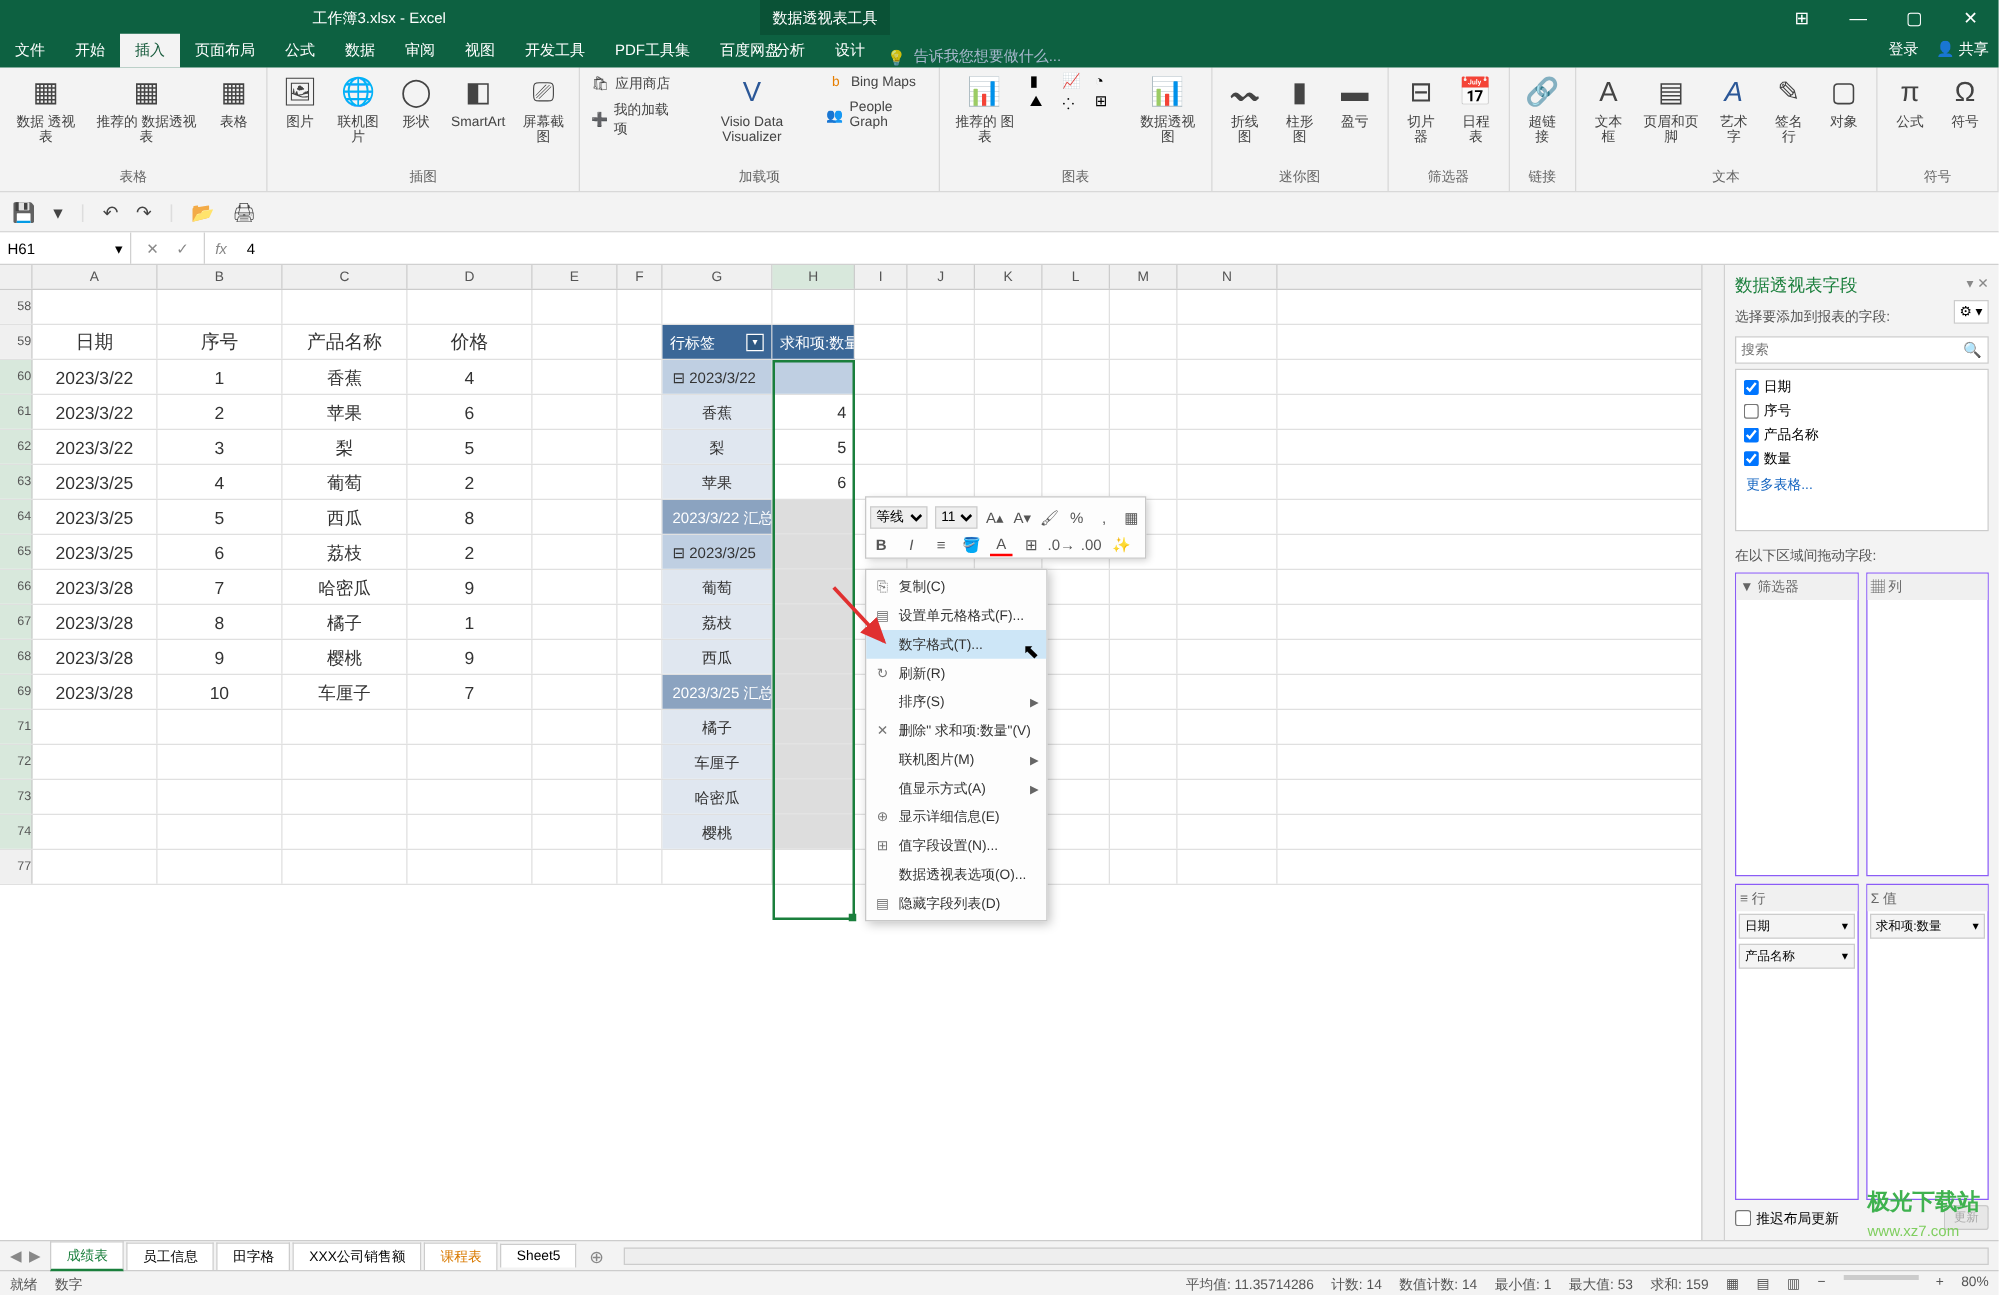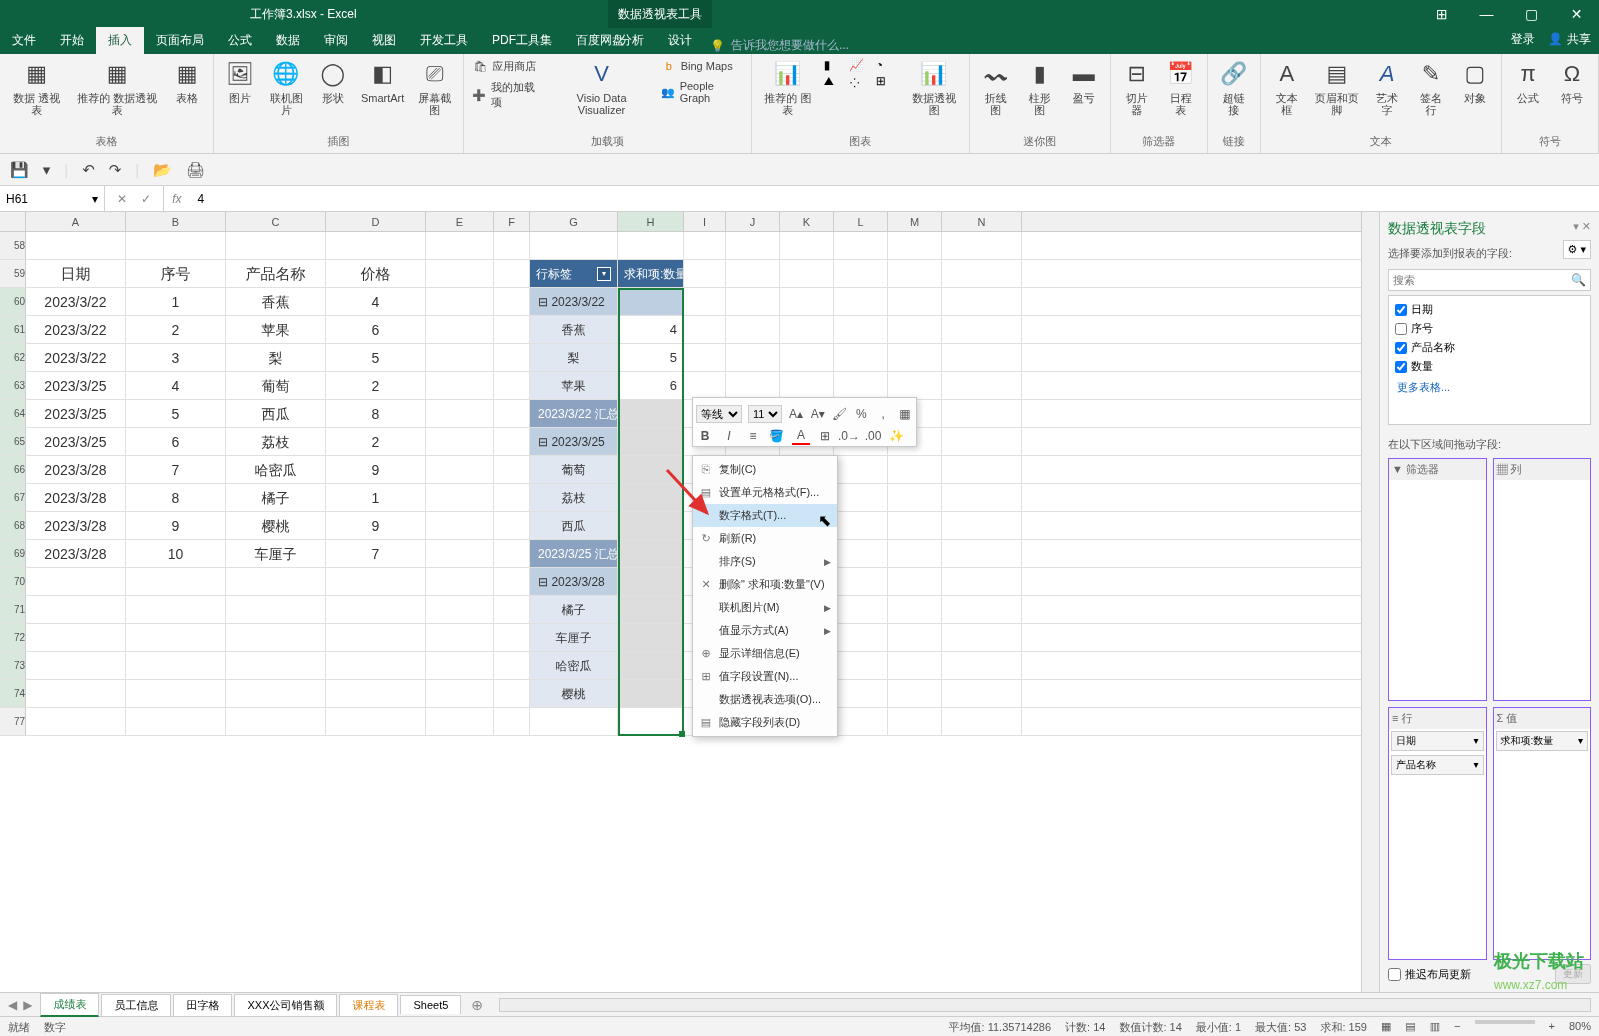--- a/index.html
+++ b/index.html
@@ -563,37 +563,20 @@
           <div class="cell pivot-sub" style="width: 88px;">2023/3/25 汇总</div>
           <div class="cell pivot-sub shade" style="width: 66px;"></div>
           <div class="cell " style="width: 42px;"></div>
           <div class="cell " style="width: 54px;"></div>
           <div class="cell " style="width: 54px;"></div>
           <div class="cell " style="width: 54px;"></div>
           <div class="cell " style="width: 54px;"></div>
           <div class="cell " style="width: 80px;"></div>
         </div>
         <div class="row">
-          <div class="rh sel">70</div>
-          <div class="cell " style="width: 100px;"></div>
-          <div class="cell " style="width: 100px;"></div>
-          <div class="cell " style="width: 100px;"></div>
-          <div class="cell " style="width: 100px;"></div>
-          <div class="cell " style="width: 68px;"></div>
-          <div class="cell " style="width: 36px;"></div>
-          <div class="cell pivot-grp" style="width: 88px;">⊟ 2023/3/28</div>
-          <div class="cell pivot-grp shade" style="width: 66px;"></div>
-          <div class="cell " style="width: 42px;"></div>
-          <div class="cell " style="width: 54px;"></div>
-          <div class="cell " style="width: 54px;"></div>
-          <div class="cell " style="width: 54px;"></div>
-          <div class="cell " style="width: 54px;"></div>
-          <div class="cell " style="width: 80px;"></div>
-        </div>
-        <div class="row">
           <div class="rh sel">71</div>
           <div class="cell " style="width: 100px;"></div>
           <div class="cell " style="width: 100px;"></div>
           <div class="cell " style="width: 100px;"></div>
           <div class="cell " style="width: 100px;"></div>
           <div class="cell " style="width: 68px;"></div>
           <div class="cell " style="width: 36px;"></div>
           <div class="cell pivot-item" style="width: 88px;">橘子</div>
           <div class="cell pivot-val shade" style="width: 66px;"></div>
           <div class="cell " style="width: 42px;"></div>

